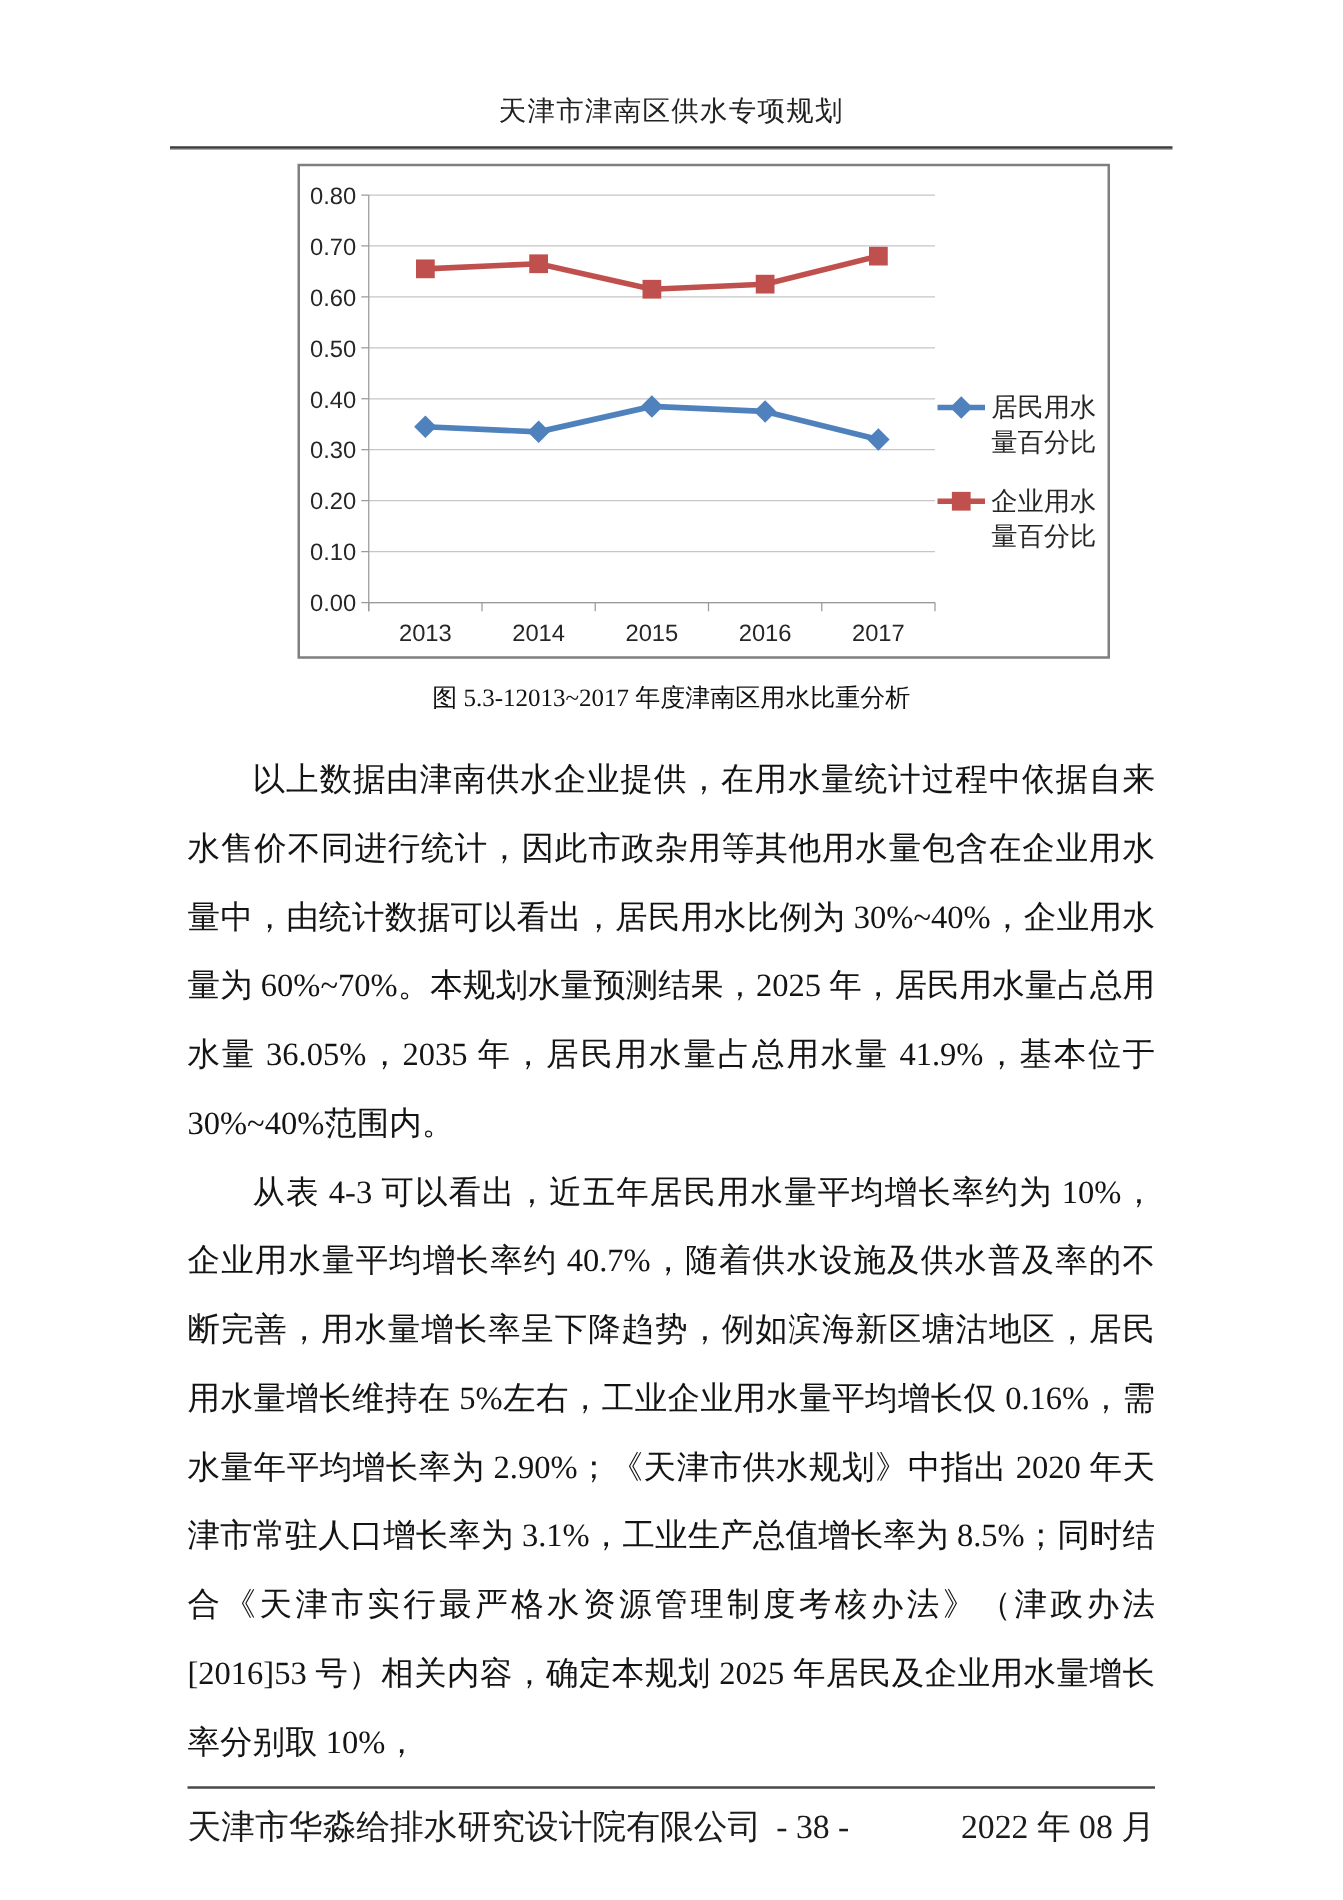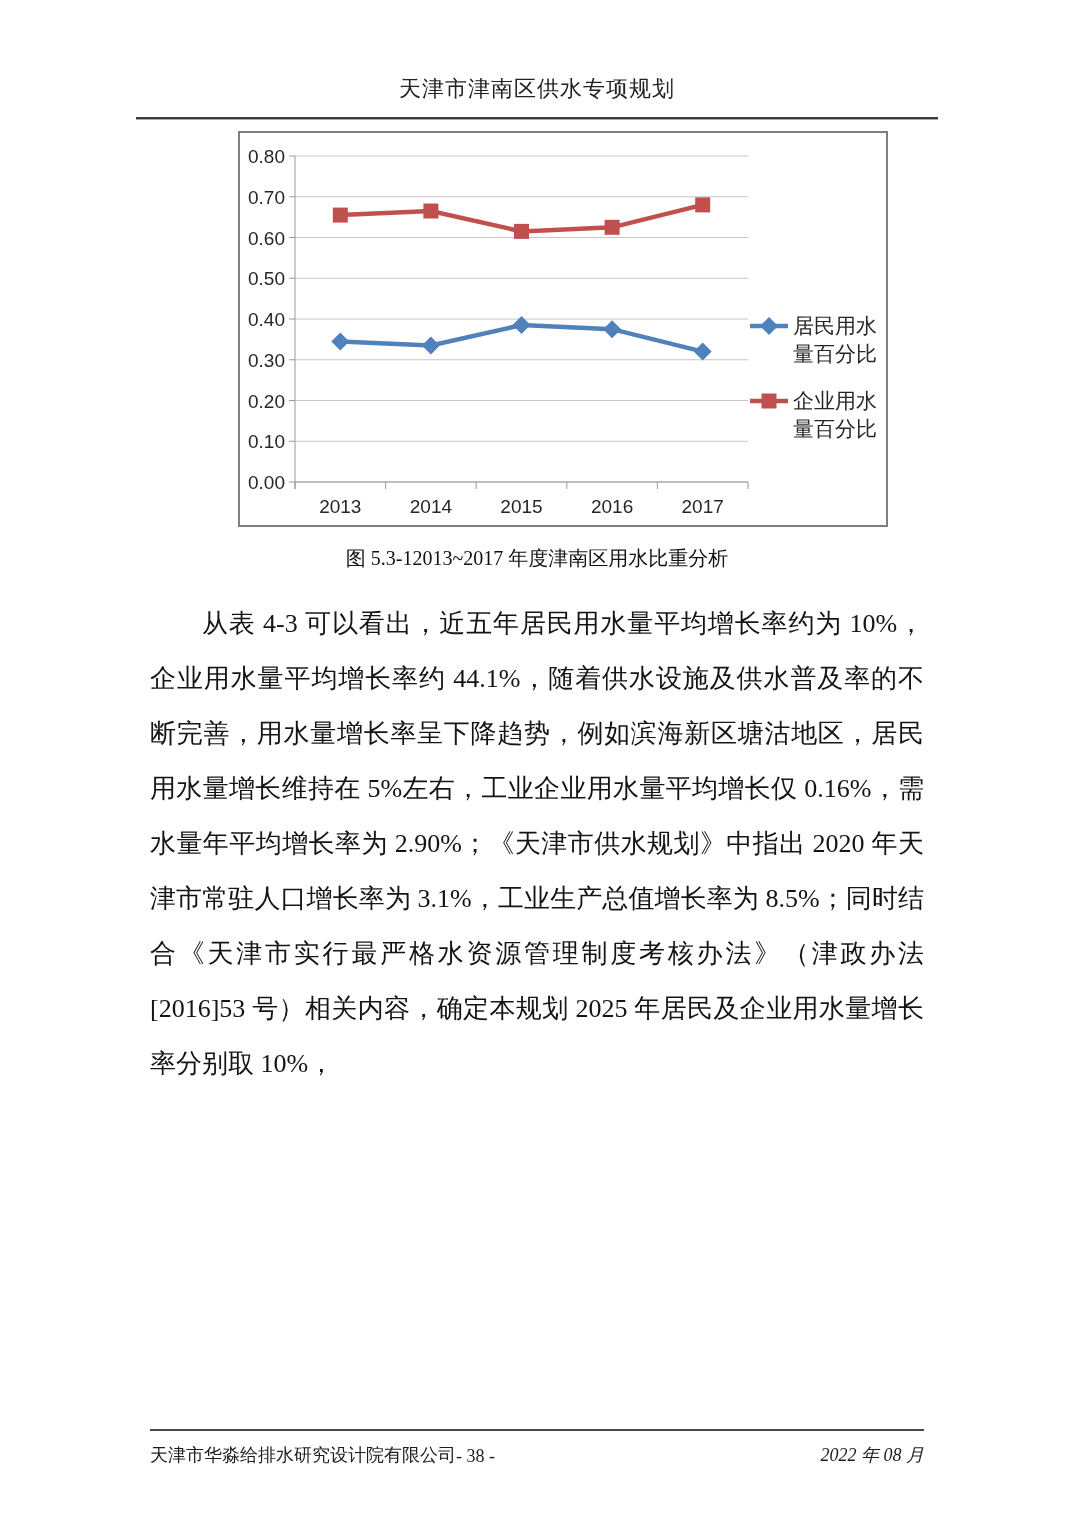--- a/index.html
+++ b/index.html
@@ -64,26 +64,27 @@
     color: #141414;
   }
   .footer {
     position: absolute;
     left: 150px;
     right: 150px;
     top: 1429px;
     border-top: 2px solid #4a4a4a;
     padding-top: 12px;
     display: flex;
-    align-items: flex-end;
-    font-size: 18px;
+    align-items: center;
+    font-size: 27px;
     color: #1c1c1c;
+    gap: 12px;
   }
   .footer .page-number { }
-  .footer .footer-date { margin-left: auto; font-style: italic; }
+  .footer .footer-date { margin-left: auto; }
 </style>
 </head>
 <body>
 
 <div class="page">
   <div class="content">
     <div class="header-title">天津市津南区供水专项规划</div>
     <hr class="header-rule">
 
     <div class="chart-frame">
@@ -147,21 +148,22 @@
           <line x1="510" y1="268" x2="548" y2="268" stroke="#C0504D" stroke-width="4.5"></line>
           <rect x="521.5" y="260.5" width="15" height="15" fill="#C0504D"></rect>
           <text x="553" y="275" class="chart-legend-text">企业用水</text>
           <text x="553" y="303" class="chart-legend-text">量百分比</text>
         </svg>
     </div>
 
     <div class="figure-caption">图 5.3-12013~2017 年度津南区用水比重分析</div>
 
     <div class="body-text">
-      <p>从表 4-3 可以看出，近五年居民用水量平均增长率约为 10%，企业用水量平均增长率约 44.1%，随着供水设施及供水普及率的不断完善，用水量增长率呈下降趋势，例如滨海新区塘沽地区，居民用水量增长维持在 5%左右，工业企业用水量平均增长仅 0.16%，需水量年平均增长率为 2.90%；《天津市供水规划》中指出 2020 年天津市常驻人口增长率为 3.1%，工业生产总值增长率为 8.5%；同时结合《天津市实行最严格水资源管理制度考核办法》（津政办法[2016]53 号）相关内容，确定本规划 2025 年居民及企业用水量增长率分别取 10%，</p>
+      <p>以上数据由津南供水企业提供，在用水量统计过程中依据自来水售价不同进行统计，因此市政杂用等其他用水量包含在企业用水量中，由统计数据可以看出，居民用水比例为 30%~40%，企业用水量为 60%~70%。本规划水量预测结果，2025 年，居民用水量占总用水量 36.05%，2035 年，居民用水量占总用水量 41.9%，基本位于 30%~40%范围内。</p>
+      <p>从表 4-3 可以看出，近五年居民用水量平均增长率约为 10%，企业用水量平均增长率约 40.7%，随着供水设施及供水普及率的不断完善，用水量增长率呈下降趋势，例如滨海新区塘沽地区，居民用水量增长维持在 5%左右，工业企业用水量平均增长仅 0.16%，需水量年平均增长率为 2.90%；《天津市供水规划》中指出 2020 年天津市常驻人口增长率为 3.1%，工业生产总值增长率为 8.5%；同时结合《天津市实行最严格水资源管理制度考核办法》（津政办法[2016]53 号）相关内容，确定本规划 2025 年居民及企业用水量增长率分别取 10%，</p>
     </div>
   </div>
 
   <div class="footer">
     <span class="footer-company">天津市华淼给排水研究设计院有限公司</span>
     <span class="page-number">- 38 -</span>
     <span class="footer-date">2022 年 08 月</span>
   </div>
 </div>
 

